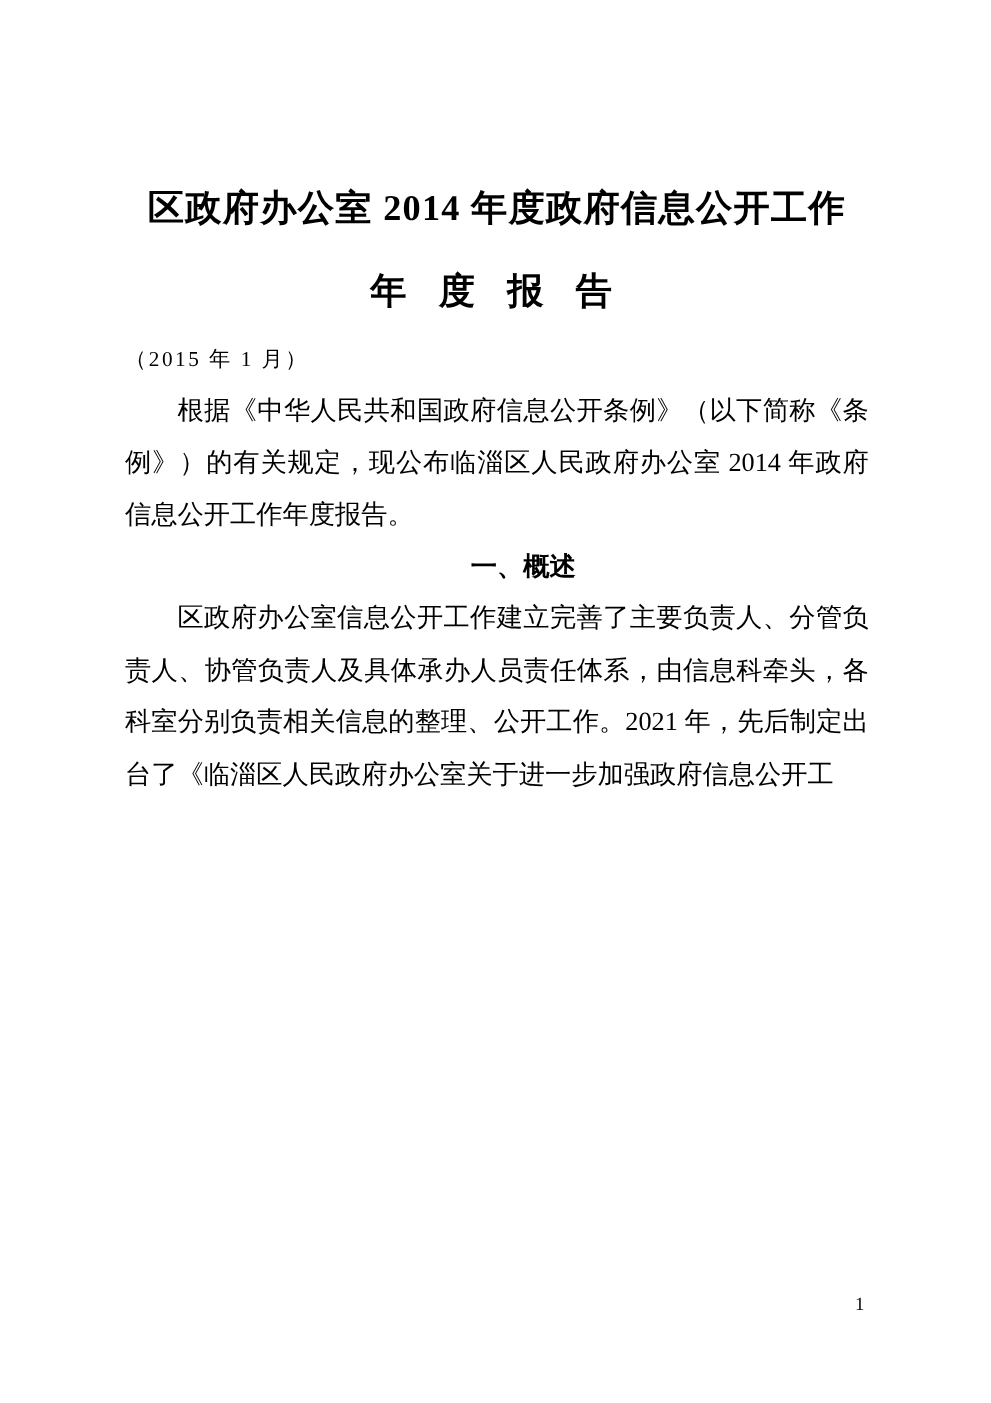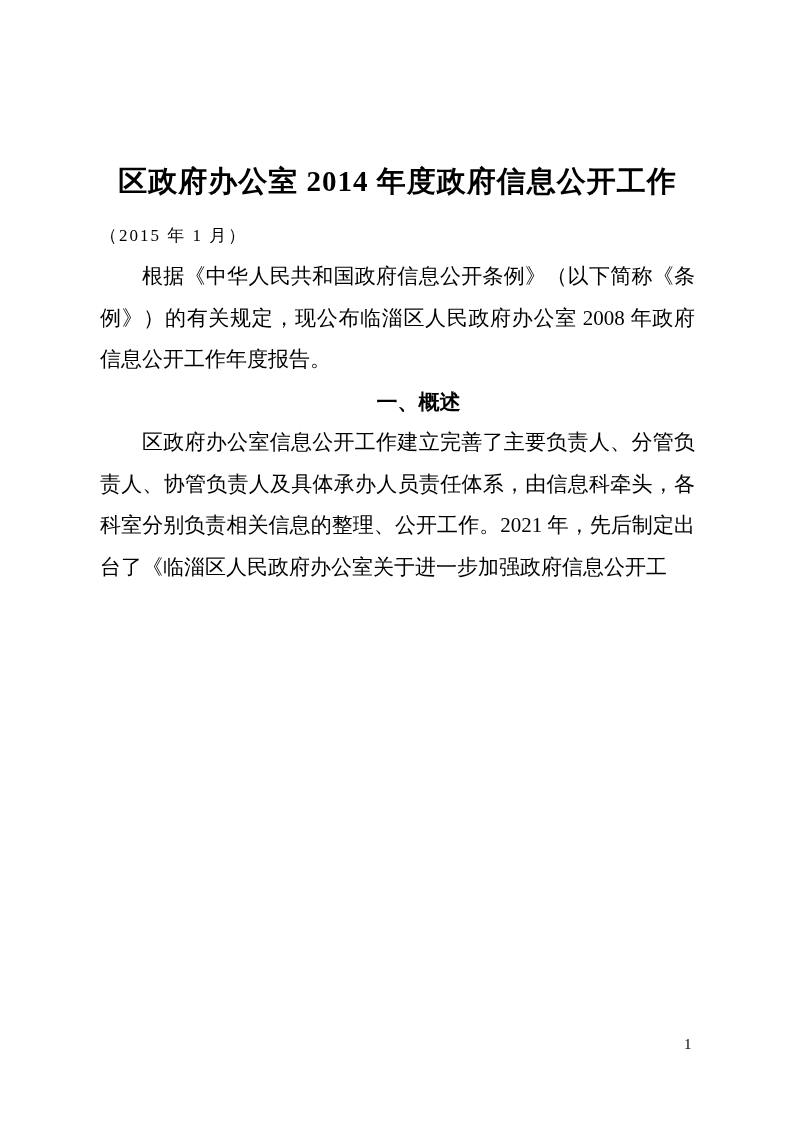--- a/index.html
+++ b/index.html
@@ -14,21 +14,21 @@
     margin: 0 auto;
     background: #ffffff;
     color: #000000;
     font-family: "Liberation Serif", "DejaVu Serif", serif;
     overflow: hidden;
     box-sizing: border-box;
   }
   .content {
     position: absolute;
     left: 100px;
-    top: 14px;
+    top: 0;
     width: 595px;
   }
   .doc-title-line1 {
     margin-top: 148px;
     text-align: center;
     font-size: 29px;
     line-height: 38px;
     font-weight: bold;
     letter-spacing: 1px;
     white-space: nowrap;
@@ -75,21 +75,22 @@
     line-height: 20px;
     font-family: "Liberation Serif", "DejaVu Serif", serif;
   }
 </style>
 </head>
 <body>
 
 <div class="page">
   <div class="content">
     <div class="doc-title-line1">区政府办公室 2014 年度政府信息公开工作</div>
+    <div class="doc-title-line2">年 度 报 告</div>
     <div class="doc-date">（2015 年 1 月）</div>
     <div class="doc-body">
-        <div class="doc-paragraph">根据《中华人民共和国政府信息公开条例》（以下简称《条例》）的有关规定，现公布临淄区人民政府办公室 2008 年政府信息公开工作年度报告。</div>
+        <div class="doc-paragraph">根据《中华人民共和国政府信息公开条例》（以下简称《条例》）的有关规定，现公布临淄区人民政府办公室 2014 年政府信息公开工作年度报告。</div>
         <div class="doc-heading">一、概述</div>
         <div class="doc-paragraph">区政府办公室信息公开工作建立完善了主要负责人、分管负责人、协管负责人及具体承办人员责任体系，由信息科牵头，各科室分别负责相关信息的整理、公开工作。2021 年，先后制定出台了《临淄区人民政府办公室关于进一步加强政府信息公开工</div>
       </div>
   </div>
   <div class="page-number">1</div>
 </div>
 
 </body></html>

